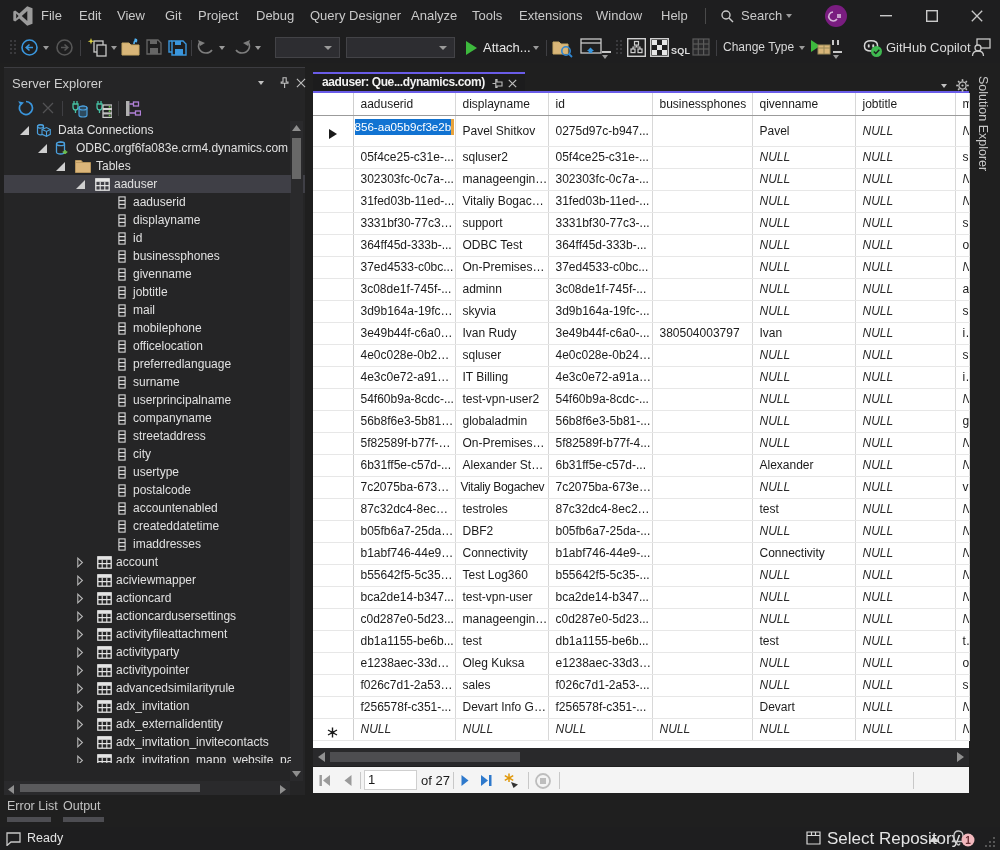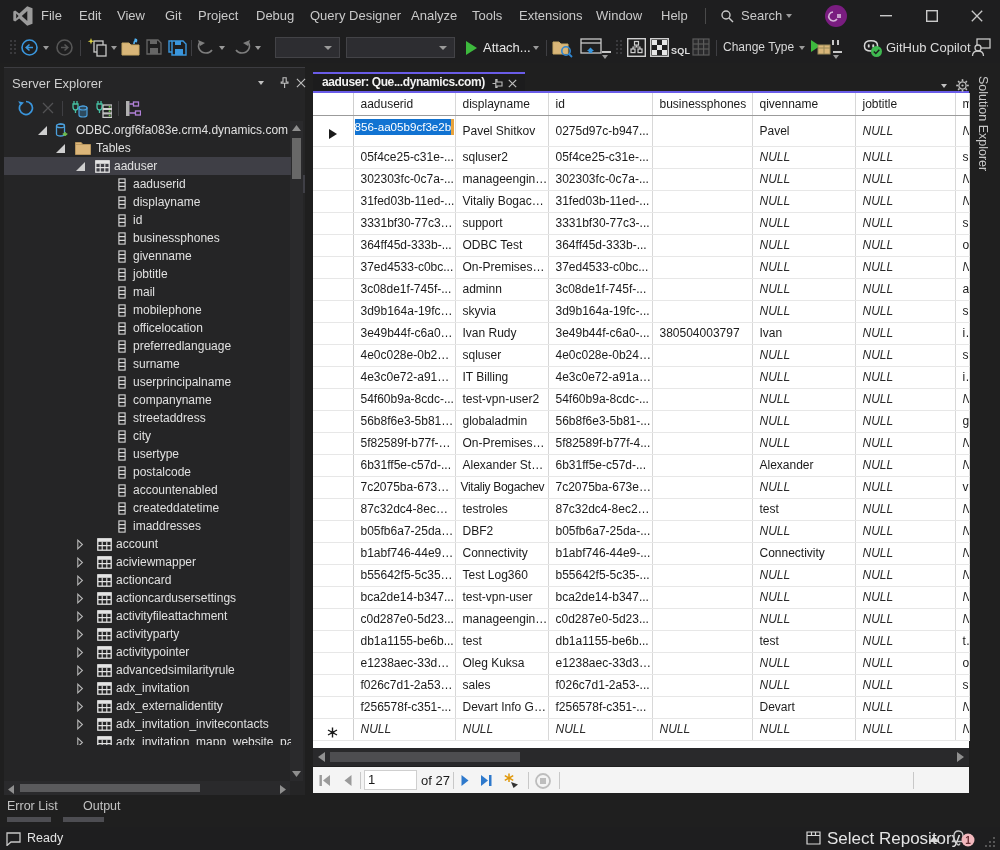--- a/index.html
+++ b/index.html
@@ -291,20 +291,32 @@
 
   <div class="abs" style="left:0px;top:713px;width:286px;height:14px;background:#2a2a2c"></div>
   <svg class="abs" style="left:4px;top:717px" width="6" height="9" viewBox="0 0 6 9">
       <polygon points="6,0 6,9 0,4.5" fill="#8f8f8f"></polygon>
     </svg>
   <div class="abs" style="left:16px;top:716px;width:180px;height:8px;background:#5a5a5c"></div>
   <svg class="abs" style="left:276px;top:717px" width="6" height="9" viewBox="0 0 6 9">
       <polygon points="0,0 0,9 6,4.5" fill="#8f8f8f"></polygon>
     </svg>
   <div id="tree">
+<div class="trow">
+        <svg class="abs" style="left:16px;top:5px" width="9" height="9" viewBox="0 0 9 9">
+          <polygon points="9,0 9,9 0,9" fill="#cfcfcf"></polygon>
+        </svg>
+        <svg class="abs" style="left:32px;top:2px" width="15" height="15" viewBox="0 0 15 15">
+          <path d="M1.5 3.5 C1.5 2.4 2.9 1.7 4.5 1.7 C6.1 1.7 7.5 2.4 7.5 3.5 V10 C7.5 11.1 6.1 11.8 4.5 11.8 C2.9 11.8 1.5 11.1 1.5 10 Z" fill="#252526" stroke="#4ba0dd" stroke-width="1.2"></path>
+          <ellipse cx="4.5" cy="3.5" rx="3" ry="1.6" fill="none" stroke="#4ba0dd" stroke-width="1.2"></ellipse>
+          <path d="M6 6.5 L10.5 4.5 L14.3 6.5 L14.3 11.3 L10.5 13.3 L6 11.3 Z" fill="#252526" stroke="#4ba0dd" stroke-width="1.1"></path>
+          <path d="M6 6.5 L10.5 8.5 L14.3 6.5 M10.5 8.5 V13.3" fill="none" stroke="#4ba0dd" stroke-width="1.1"></path>
+        </svg>
+        <span class="tlabel" style="left:54px">Data Connections</span>
+      </div>
 <div class="trow">
         <svg class="abs" style="left:34px;top:5px" width="9" height="9" viewBox="0 0 9 9">
           <polygon points="9,0 9,9 0,9" fill="#cfcfcf"></polygon>
         </svg>
         <svg class="abs" style="left:50px;top:2px" width="15" height="15" viewBox="0 0 15 15">
           <path d="M2.5 2.8 C2.5 1.8 4.2 1 6.5 1 C8.8 1 10.5 1.8 10.5 2.8 V11.2 C10.5 12.2 8.8 13 6.5 13 C4.2 13 2.5 12.2 2.5 11.2 Z" fill="#252526" stroke="#4ba0dd" stroke-width="1.3"></path>
           <ellipse cx="6.5" cy="2.9" rx="4" ry="1.7" fill="none" stroke="#4ba0dd" stroke-width="1.2"></ellipse>
           <path d="M11 9 V12.5 M11 12.5 L8.8 10.5 M11 12.5 L13.2 10.5" fill="none" stroke="#6fbf4e" stroke-width="1.6"></path>
         </svg>
         <span class="tlabel" style="left:72px">ODBC.orgf6fa083e.crm4.dynamics.com</span>
@@ -996,21 +1008,21 @@
       <circle cx="8" cy="8" r="7" fill="none" stroke="#bdbdbd" stroke-width="1.8"></circle>
       <rect x="5" y="5" width="6" height="6" fill="#bdbdbd"></rect>
     </svg>
   <div class="vsep" style="left:246px;top:5px;height:17px;background:#c8c8c8"></div>
   <div class="vsep" style="left:600px;top:5px;height:17px;background:#c8c8c8"></div>
 </div>
 
 <div class="abs" style="left:976px;top:76px;color:#c8c8c8;font-size:12.5px;writing-mode:vertical-rl;">Solution Explorer</div>
 
 <div class="abs" style="left:7px;top:799px;color:#c3c3c3;font-size:12.5px;">Error List</div>
-<div class="abs" style="left:63px;top:799px;color:#c3c3c3;font-size:12.5px;margin-left:20px;">Output</div>
+<div class="abs" style="left:63px;top:799px;color:#c3c3c3;font-size:12.5px;">Output</div>
 <div class="abs" style="left:7px;top:817px;width:44px;height:5px;background:#4d4d52"></div>
 <div class="abs" style="left:63px;top:817px;width:41px;height:5px;background:#4d4d52"></div>
 
 <div id="statusbar">
   <svg class="abs" style="left:6px;top:5px" width="15" height="14" viewBox="0 0 15 14">
     <path d="M1 1 H14 V10 H5 L1 13.5 Z" fill="none" stroke="#c8c8c8" stroke-width="1.3"></path>
   </svg>
   <div class="abs" style="left:27px;top:0;height:23px;line-height:23px;font-size:12.5px;">Ready</div>
   <svg class="abs" style="left:806px;top:4px" width="15" height="14" viewBox="0 0 15 14">
     <path d="M1 1 H14 V13 H1 Z M1 4.5 H14 M5.5 1 V4.5 M9.5 1 V4.5" fill="none" stroke="#d8d8d8" stroke-width="1.2"></path>

